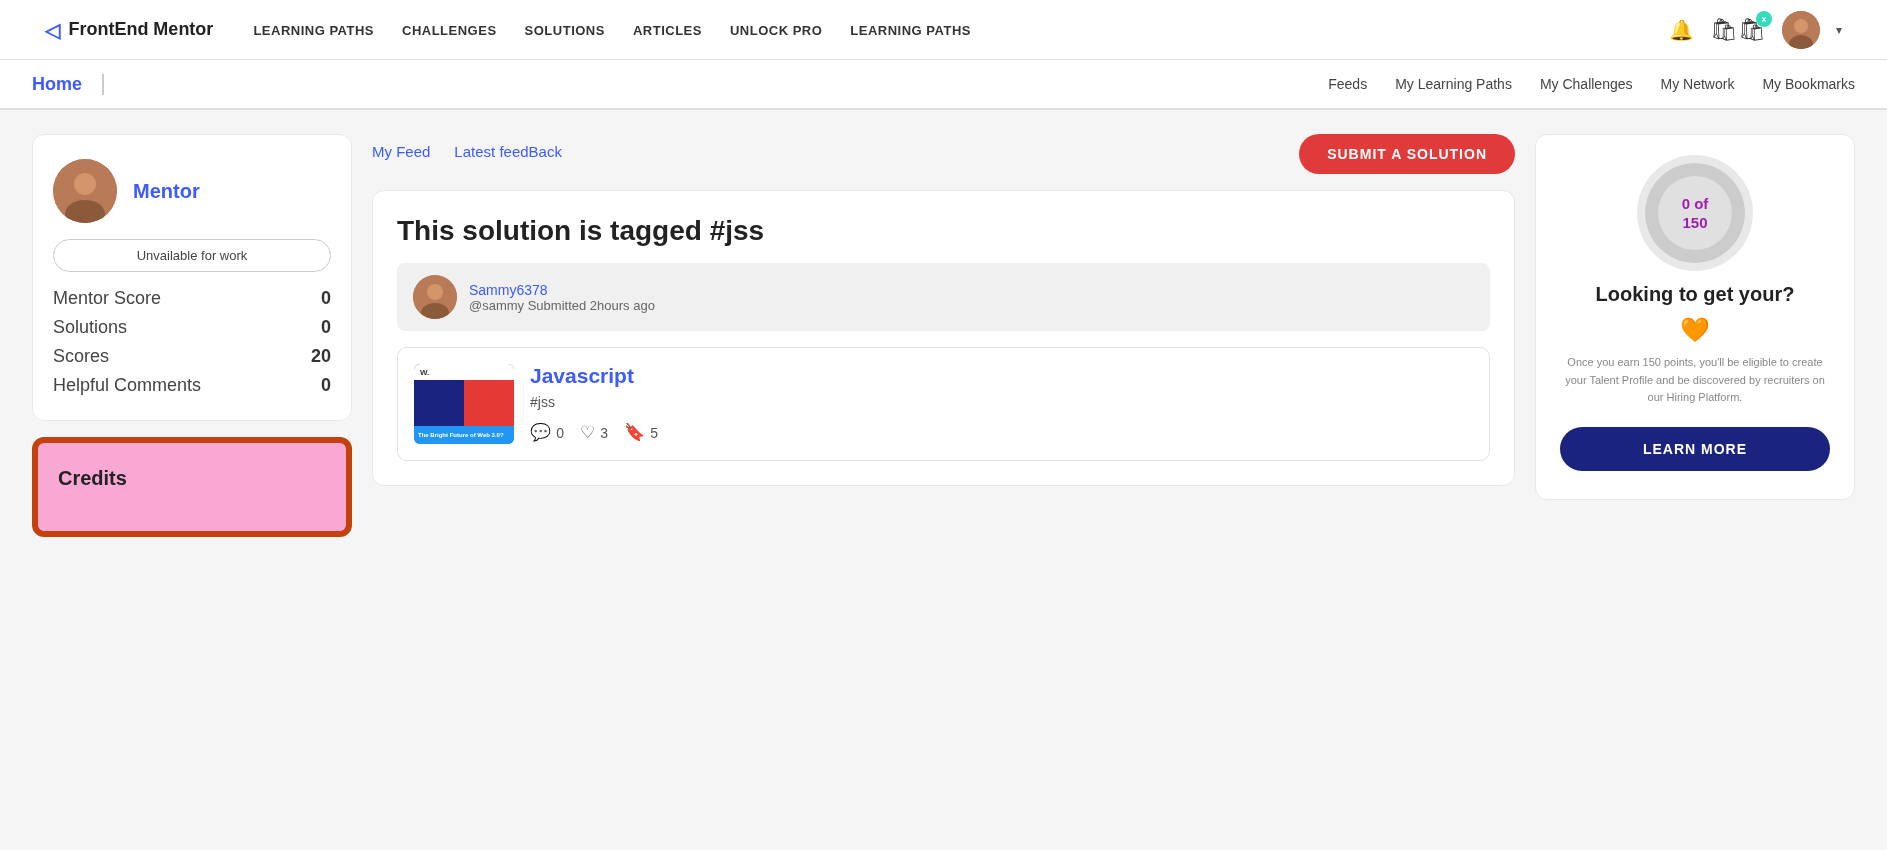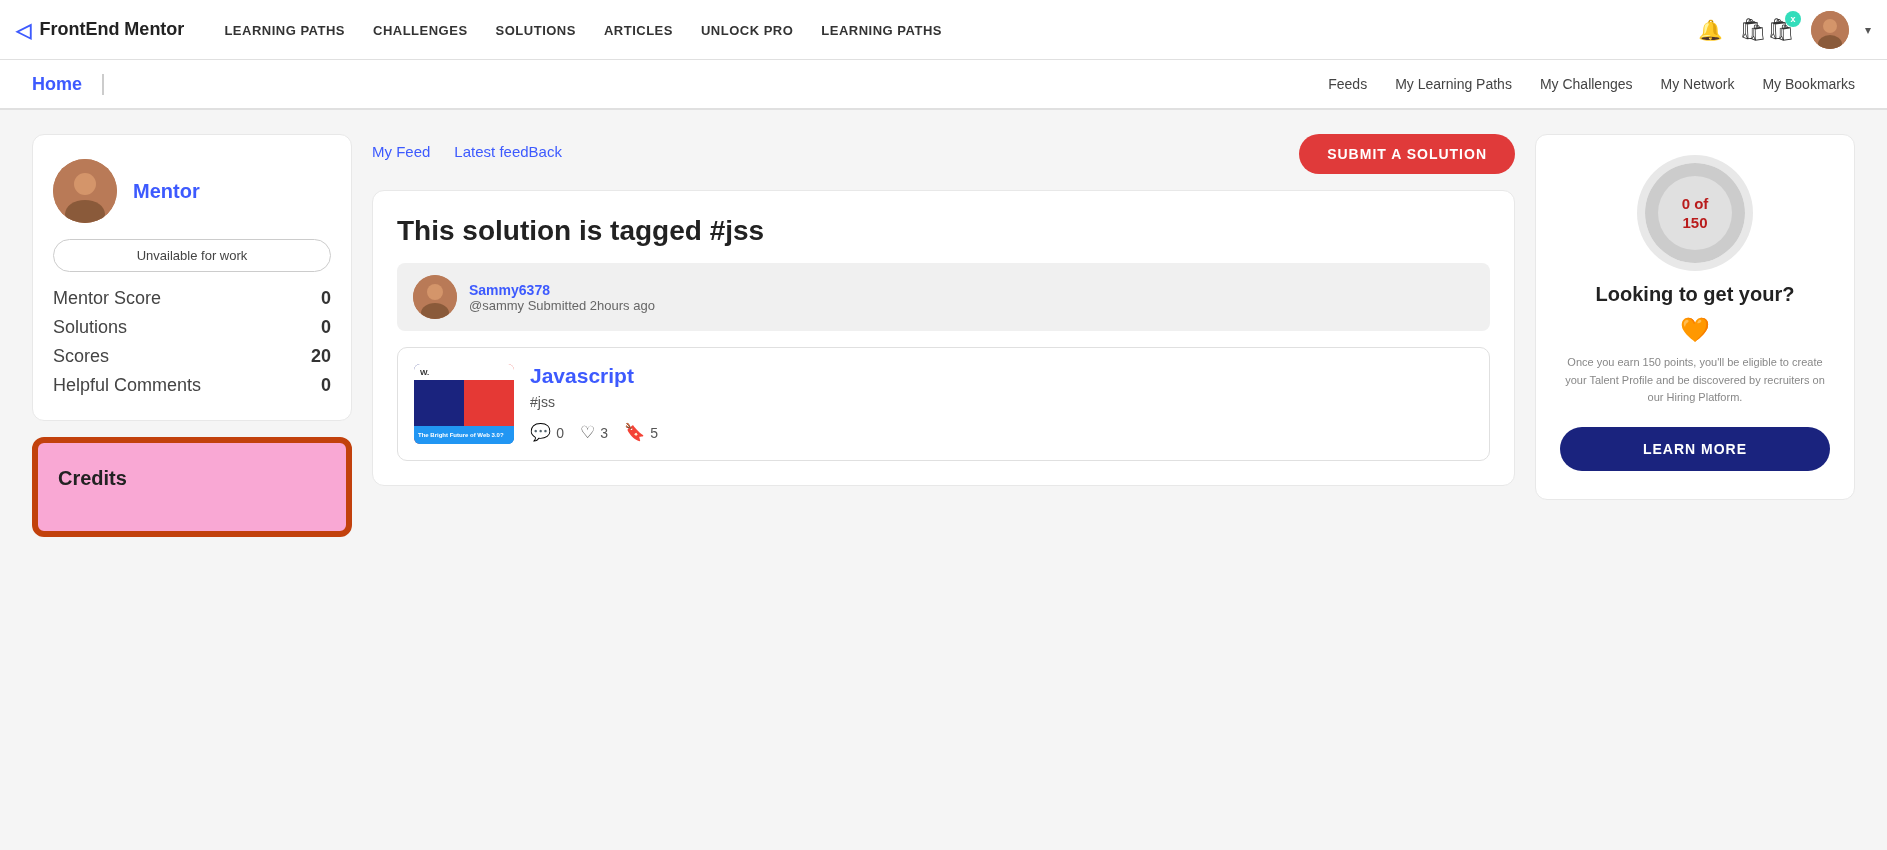--- a/index.html
+++ b/index.html
@@ -4,21 +4,21 @@
   <style>
     * { box-sizing: border-box; margin: 0; padding: 0; }
     body { font-family: 'Segoe UI', Arial, sans-serif; background: #f5f5f5; color: #333; }
 
     
     .top-nav {
       background: #fff;
       border-bottom: 1px solid #e0e0e0;
       display: flex;
       align-items: center;
-      padding: 0 16px;
+      padding: 0 45px;
       height: 60px;
       position: sticky;
       top: 0;
       z-index: 100;
     }
     .nav-logo {
       display: flex;
       align-items: center;
       gap: 8px;
       font-weight: 700;
@@ -267,21 +267,21 @@
       display: flex;
       align-items: center;
       justify-content: center;
       color: #fff;
       font-size: 20px;
       overflow: hidden;
       flex-shrink: 0;
     }
     .author-name {
       font-size: 14px;
-      font-weight: 700;
+      font-weight: 400;
       color: #3d5afe;
     }
     .author-meta {
       font-size: 13px;
       color: #666;
     }
     .solution-preview {
       border: 1px solid #e0e0e0;
       border-radius: 10px;
       padding: 16px;
@@ -359,21 +359,21 @@
     .progress-inner {
       width: 74px;
       height: 74px;
       border-radius: 50%;
       background: #e0e0e0;
       display: flex;
       align-items: center;
       justify-content: center;
       font-size: 15px;
       font-weight: 700;
-      color: #b91c1c;
+      color: #a21caf;
       line-height: 1.3;
     }
     .hiring-title {
       font-size: 20px;
       font-weight: 700;
       color: #222;
       margin-bottom: 10px;
     }
     .heart-icon { font-size: 24px; margin-bottom: 10px; }
     .hiring-desc {

